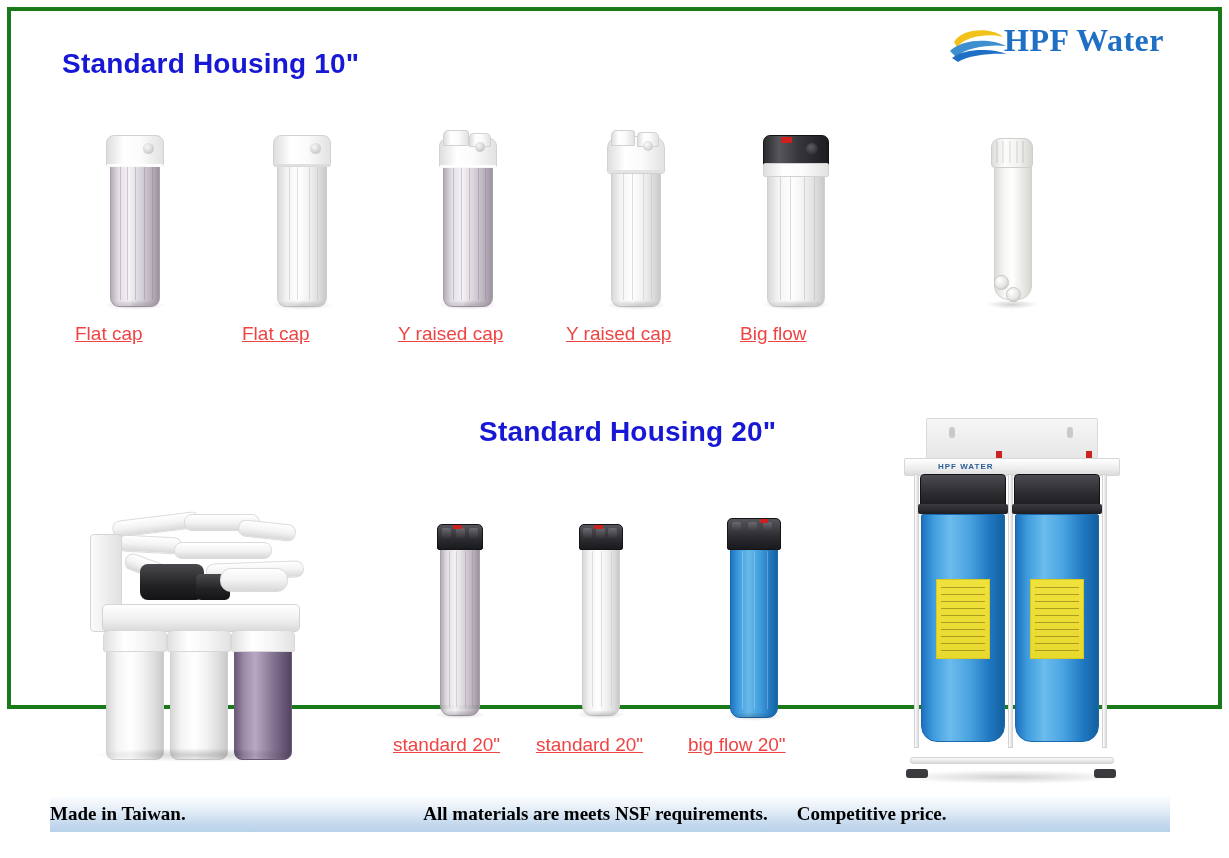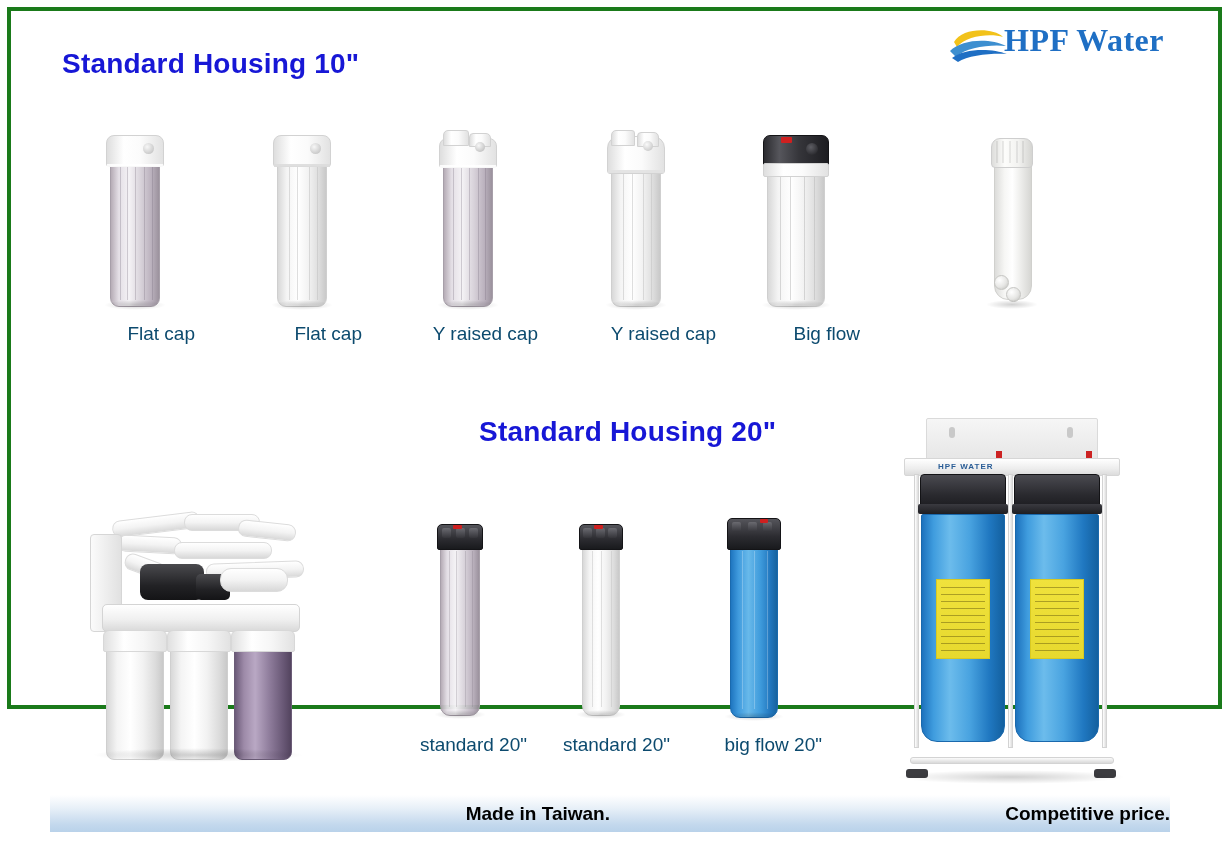--- a/index.html
+++ b/index.html
@@ -30,33 +30,33 @@
   .logo{position:absolute;left:948px;top:20px;width:230px;height:50px;}
   .logo .mark{position:absolute;left:0;top:5px;width:62px;height:40px;}
   .logo .wordmark{
     position:absolute;left:56px;top:2px;
     font-family:"Liberation Serif",serif;font-weight:bold;font-size:32px;
     color:#1f6fc4;letter-spacing:.5px;white-space:nowrap;
   }
 
   
   .caption{
-    position:absolute;text-align:right;color:#0c4a6e;
-    font-size:19px;line-height:23px;font-family:"Liberation Sans",sans-serif;
+    position:absolute;text-align:left;color:#ef4444;
+    font-size:19px;line-height:23px;font-family:"Liberation Sans",sans-serif;text-decoration:underline;
   }
 
   
   .footer-bar{
     position:absolute;left:50px;top:795px;width:1120px;height:37px;
     background:linear-gradient(to bottom,#ffffff 0%,#e8f0f8 35%,#c3d8ed 80%,#b9d2ea 100%);
     display:flex;align-items:center;
   }
   .footer-cell{
-    flex:1;text-align:right;font-weight:bold;font-size:19px;color:#000;
-    font-family:Liberation Sans, sans-serif;white-space:nowrap;
+    flex:1;text-align:left;font-weight:bold;font-size:19px;color:#000;
+    font-family:Liberation Serif, serif;white-space:nowrap;
   }
 
   
   .prod{position:absolute;}
 
   
   .hz{position:absolute;}
   .hz .sump{
     position:absolute;left:0;right:0;bottom:0;border-radius:4px 4px 9px 9px;
   }
@@ -474,16 +474,17 @@
     </div>
   </div>
   <div class="shadow" style="left:896px;top:770px;width:230px;height:14px;"></div>
 
   <div class="caption" style="left:393px;top:733px;width:134px;">standard 20"</div>
   <div class="caption" style="left:536px;top:733px;width:134px;">standard 20"</div>
   <div class="caption" style="left:688px;top:733px;width:134px;">big flow 20"</div>
 
   <div class="footer-bar">
     <div class="footer-cell">Made in Taiwan.</div>
+    <div class="footer-cell">All materials are meets NSF requirements.</div>
     <div class="footer-cell">Competitive price.</div>
   </div>
 
 </div>
 
 </body></html>

